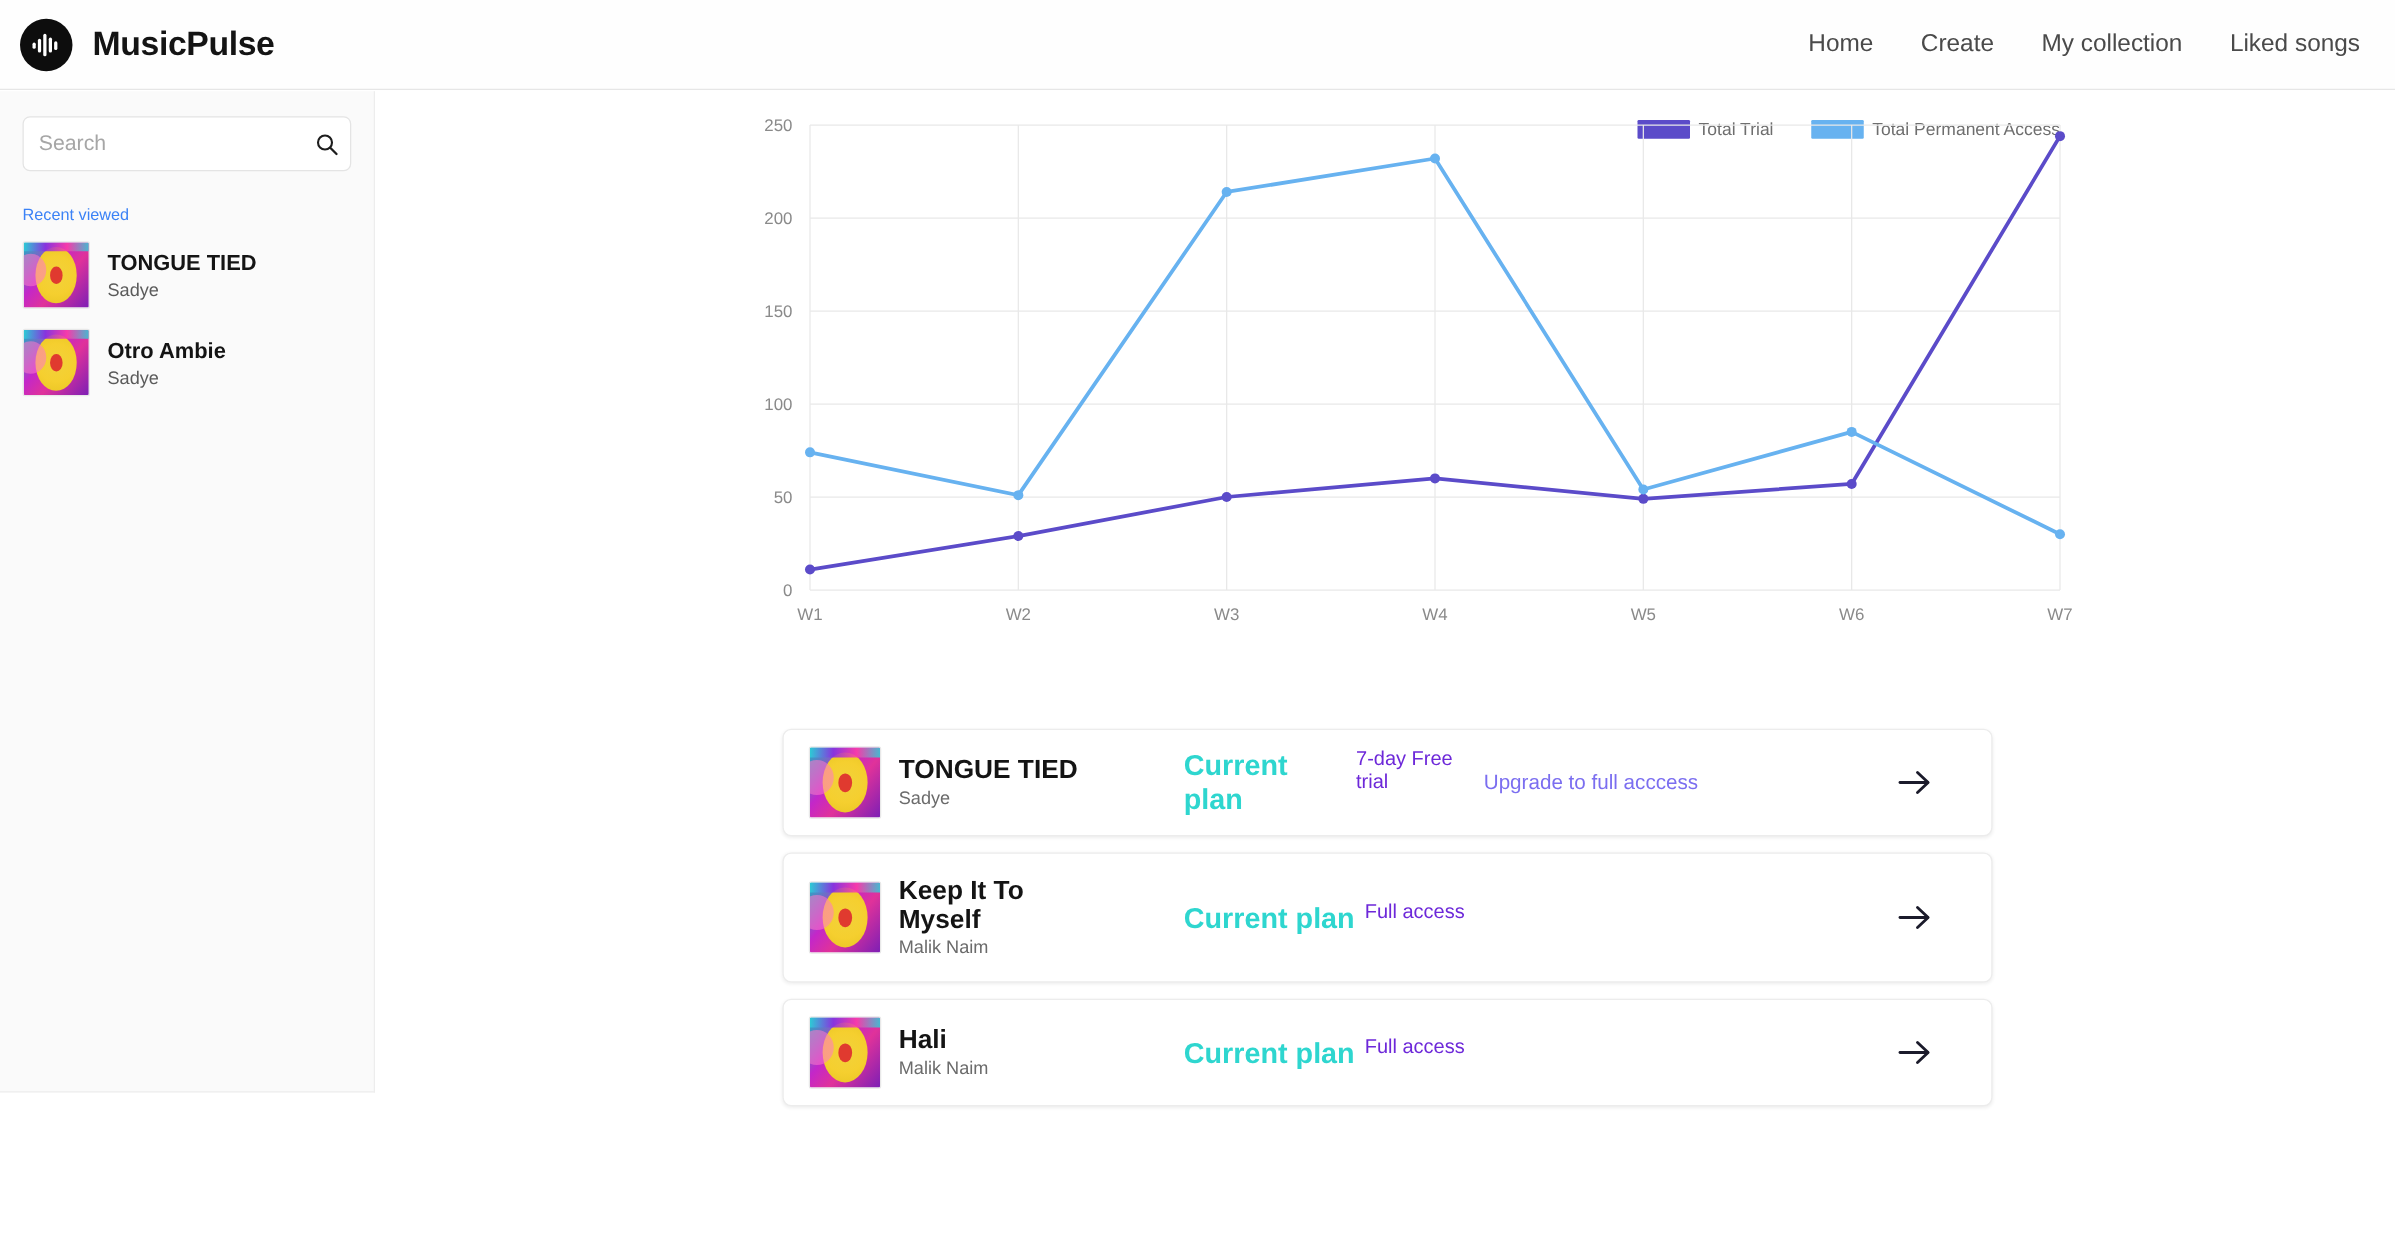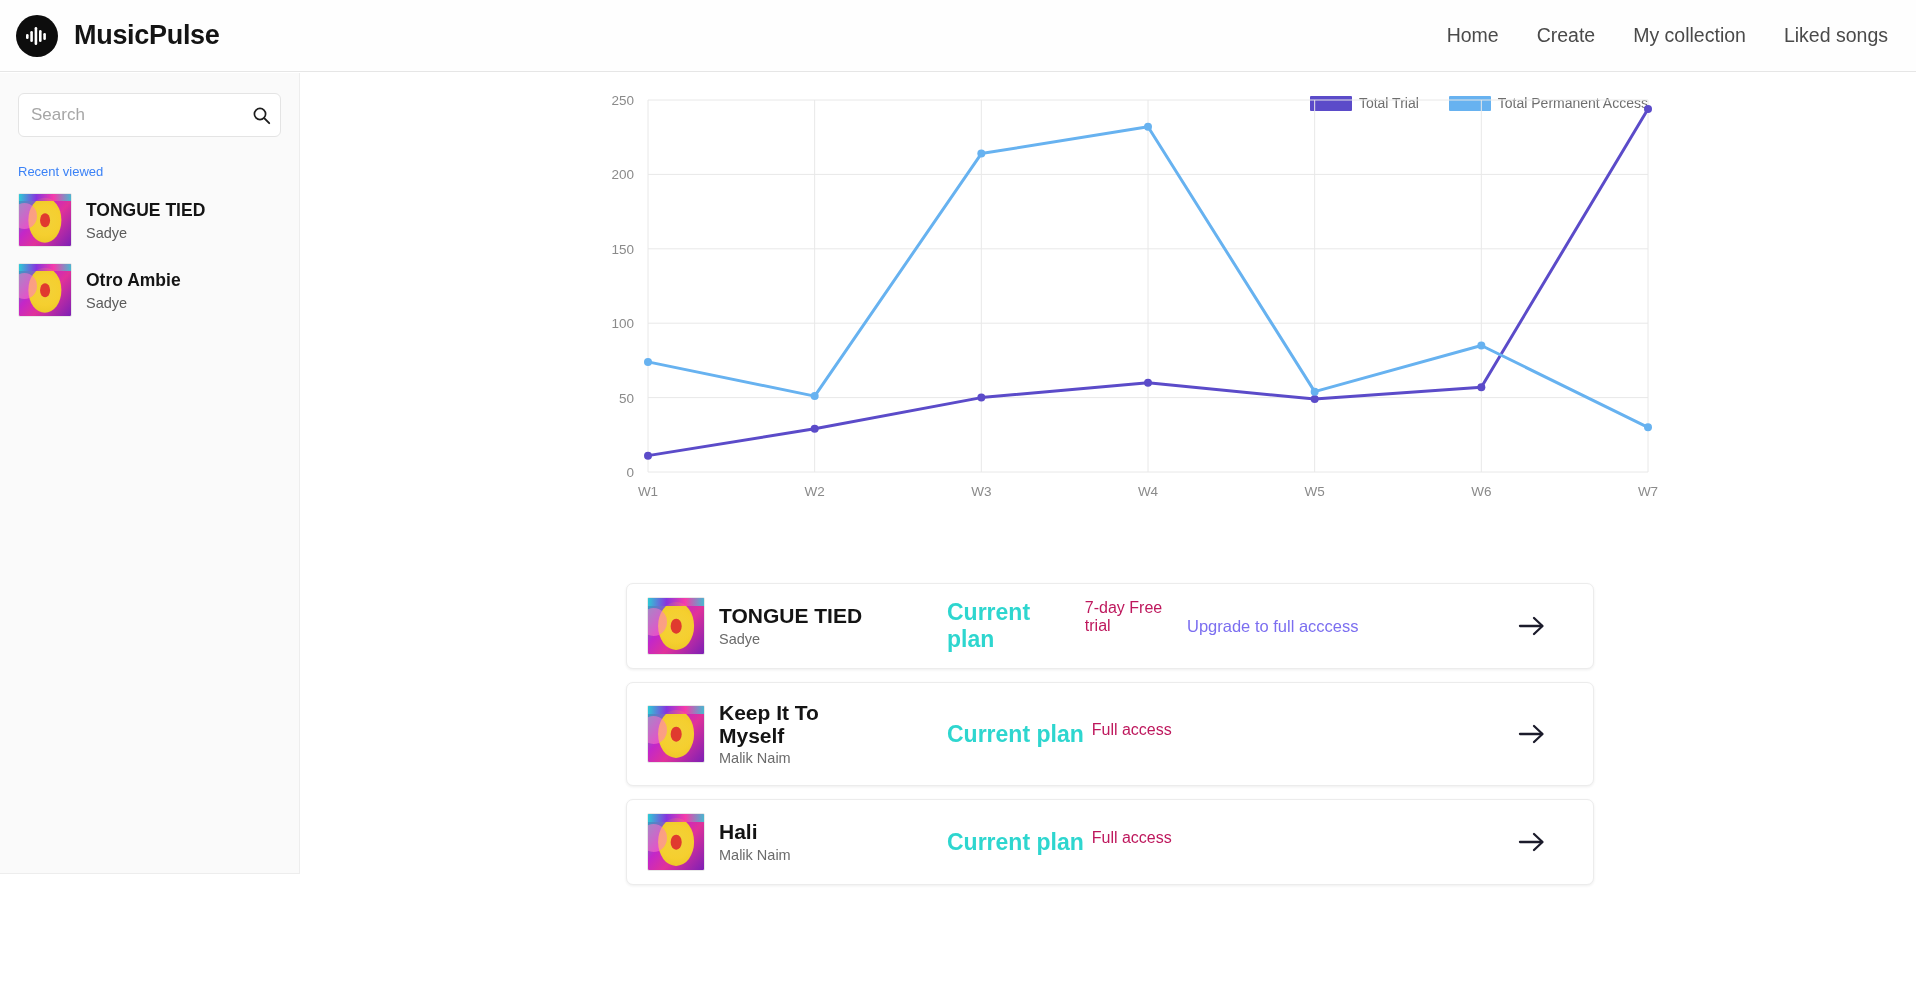--- a/index.html
+++ b/index.html
@@ -136,21 +136,21 @@
   }
   .card.c1 { height: 86px; }
   .card.c2 { height: 104px; }
   .card.c3 { height: 86px; }
   .card-left { display: flex; align-items: center; gap: 14px; width: 300px; }
   .card-meta { display: flex; flex-direction: column; gap: 3px; }
   .card-title { font-size: 21px; font-weight: bold; color: #141414; line-height: 1.08; max-width: 160px; }
   .card-artist { font-size: 14.5px; color: #6b6b6b; }
   .card-plan { width: 240px; display: flex; flex-direction: row; gap: 8px; }
   .plan-head { font-size: 23px; font-weight: bold; color: #2ed6cf; }
-  .plan-sub { font-size: 16px; color: #be185d; }
+  .plan-sub { font-size: 16px; color: #6d28d9; }
   .card-action { flex: 1; display: flex; align-items: center; }
   .upgrade-link {
     font-size: 16.5px; color: #7b6ef0; cursor: pointer;
     white-space: nowrap;
   }
   .card-arrow { margin-left: auto; padding-right: 26px; display: flex; align-items: center; cursor: pointer; }
 </style>
 </head>
 <body>
 

